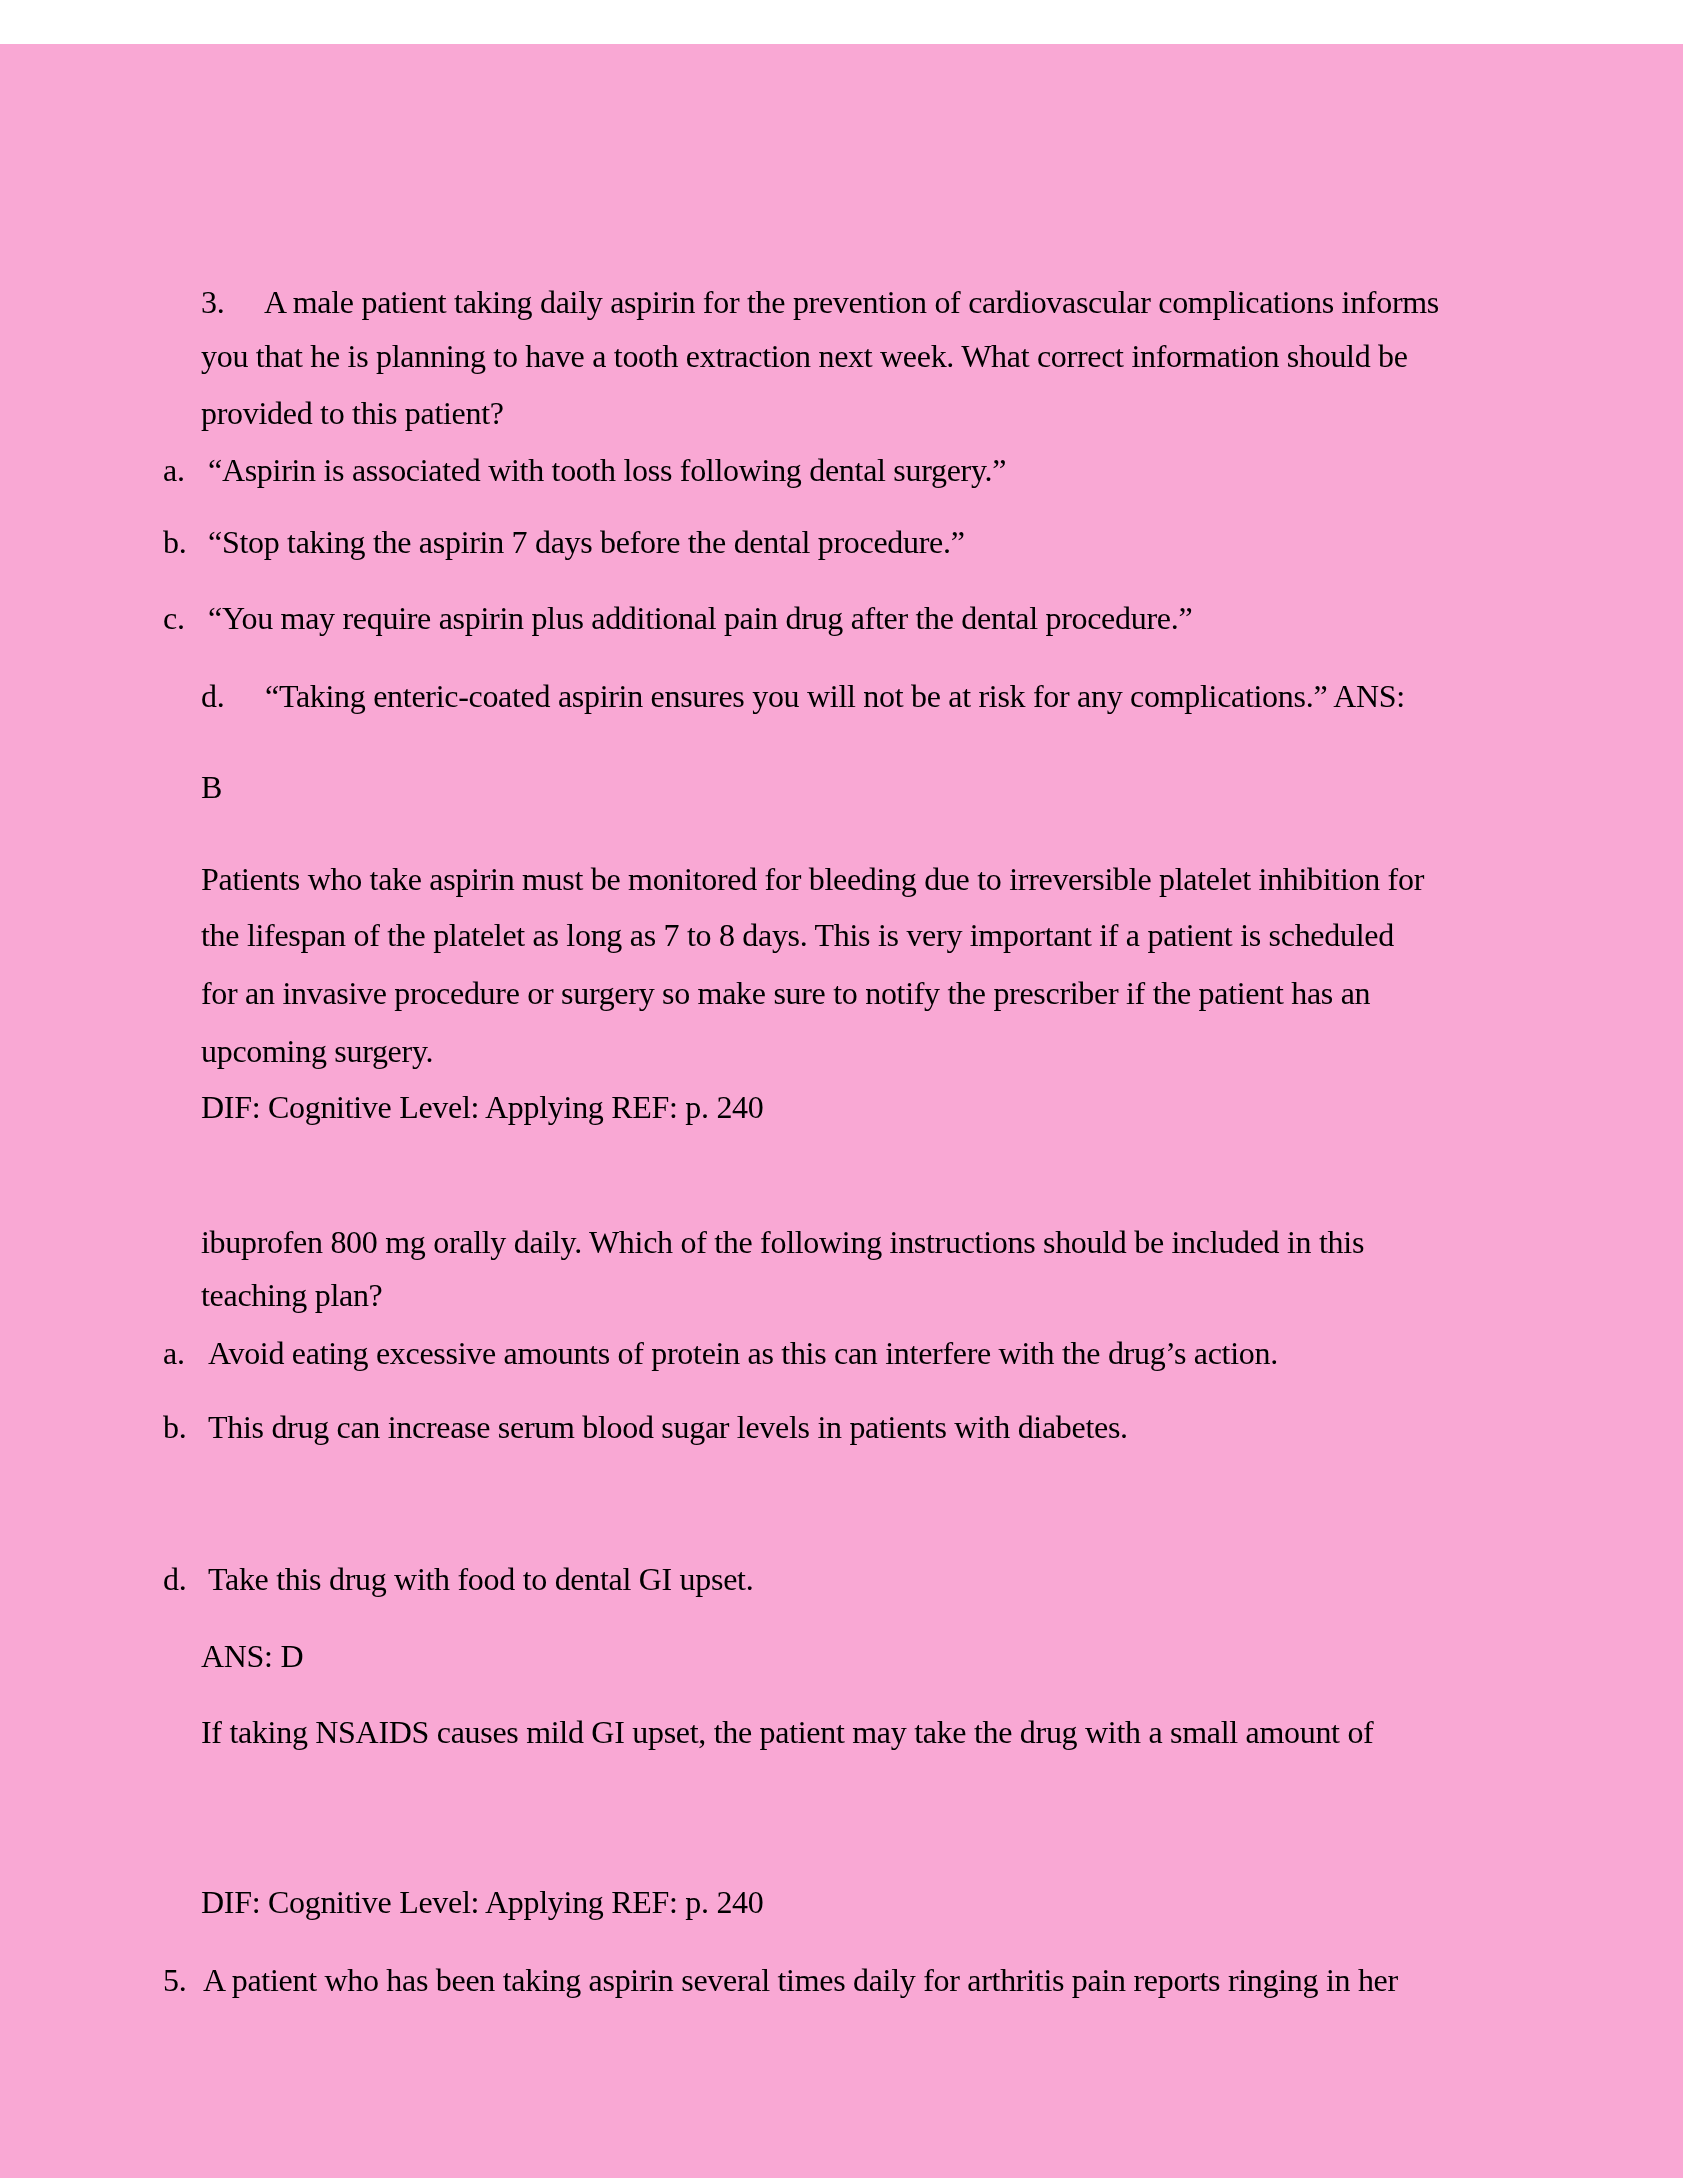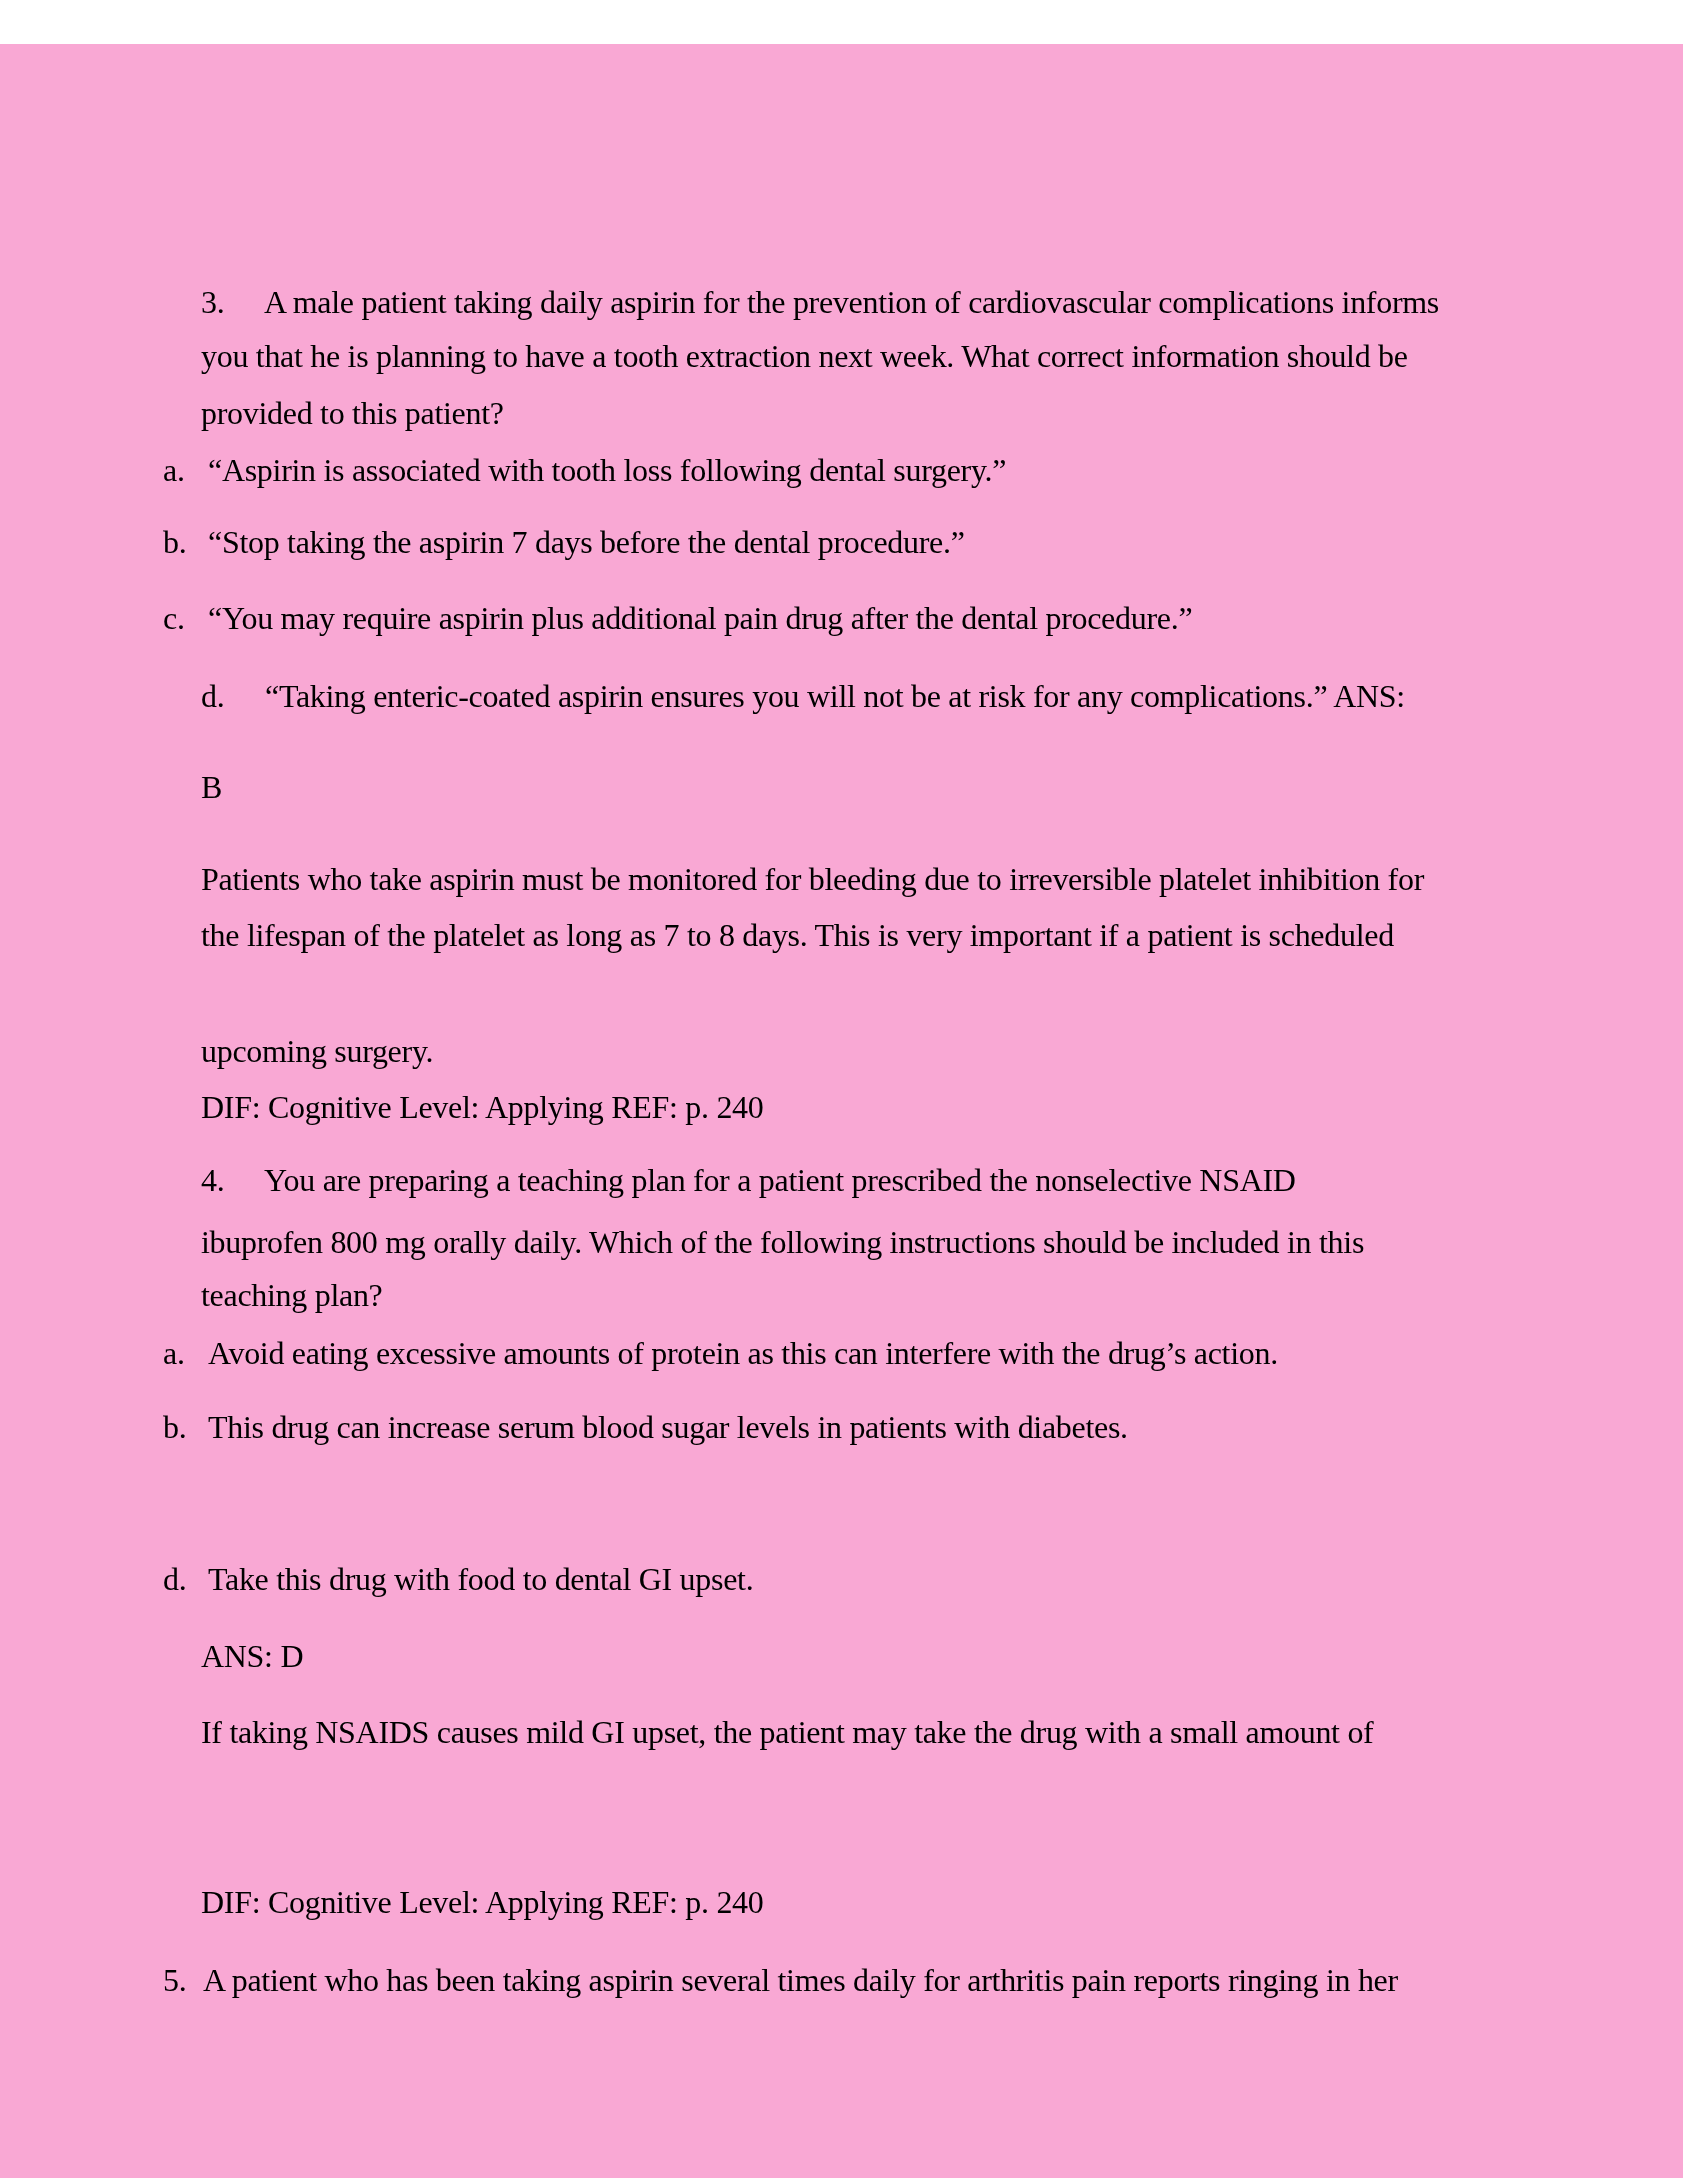--- a/index.html
+++ b/index.html
@@ -44,25 +44,25 @@
 
   <div class="line at-m1" style="top:405px"><span class="marker w45">a.</span><span>“Aspirin is associated with tooth loss following dental surgery.”</span></div>
   <div class="line at-m1" style="top:477px"><span class="marker w45">b.</span><span>“Stop taking the aspirin 7 days before the dental procedure.”</span></div>
   <div class="line at-m1" style="top:553px"><span class="marker w45">c.</span><span>“You may require aspirin plus additional pain drug after the dental procedure.”</span></div>
   <div class="line at-m2" style="top:631px"><span class="marker w65">d.</span><span>“Taking enteric-coated aspirin ensures you will not be at risk for any complications.” ANS:</span></div>
 
   <div class="line at-m2" style="top:722px">B</div>
 
   <div class="line at-m2" style="top:814px">Patients who take aspirin must be monitored for bleeding due to irreversible platelet inhibition for</div>
   <div class="line at-m2" style="top:870px">the lifespan of the platelet as long as 7 to 8 days. This is very important if a patient is scheduled</div>
+  <div class="line at-m2" style="top:928px">for an invasive procedure or surgery so make sure to notify the prescriber if the patient has an</div>
   <div class="line at-m2" style="top:986px">upcoming surgery.</div>
 
   <div class="line at-m2" style="top:1042px">DIF: Cognitive Level: Applying REF: p. 240</div>
 
-  <div class="line at-m2" style="top:1115px"><span class="marker w64">4.</span><span>You are preparing a teaching plan for a patient prescribed the nonselective NSAID</span></div>
   <div class="line at-m2" style="top:1177px">ibuprofen 800 mg orally daily. Which of the following instructions should be included in this</div>
   <div class="line at-m2" style="top:1230px">teaching plan?</div>
 
   <div class="line at-m1" style="top:1362px"><span class="marker w45">b.</span><span>This drug can increase serum blood sugar levels in patients with diabetes.</span></div>
   <div class="line at-m1" style="top:1288px"><span class="marker w45">a.</span><span>Avoid eating excessive amounts of protein as this can interfere with the drug’s action.</span></div>
   <div class="line at-m1" style="top:1514px"><span class="marker w45">d.</span><span>Take this drug with food to dental GI upset.</span></div>
 
   <div class="line at-m2" style="top:1591px">ANS: D</div>
 
   <div class="line at-m2" style="top:1667px">If taking NSAIDS causes mild GI upset, the patient may take the drug with a small amount of</div>

